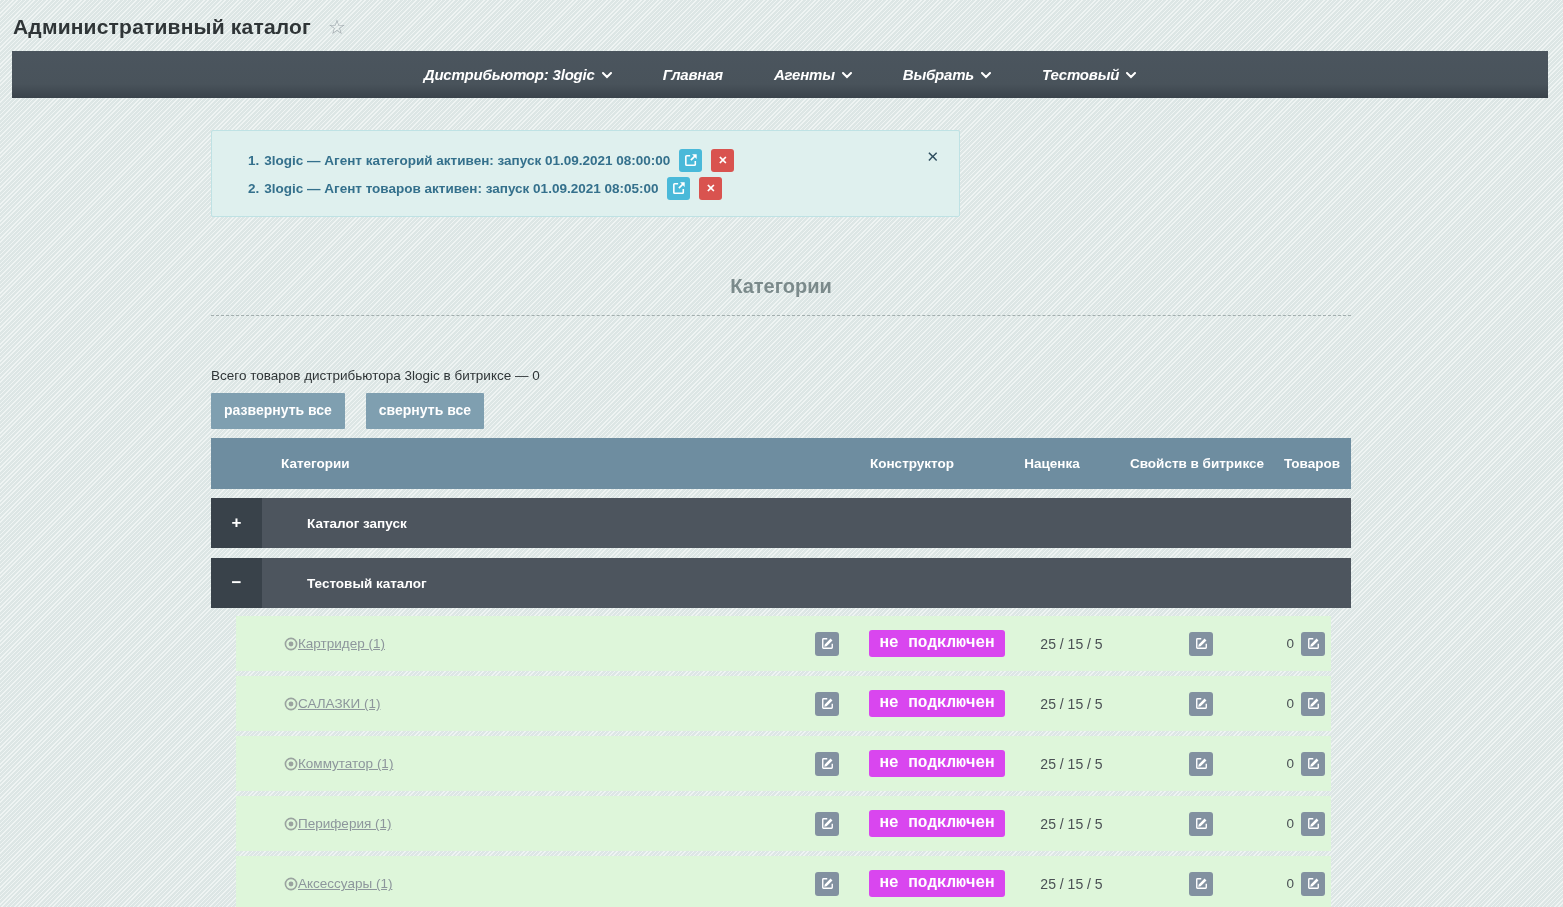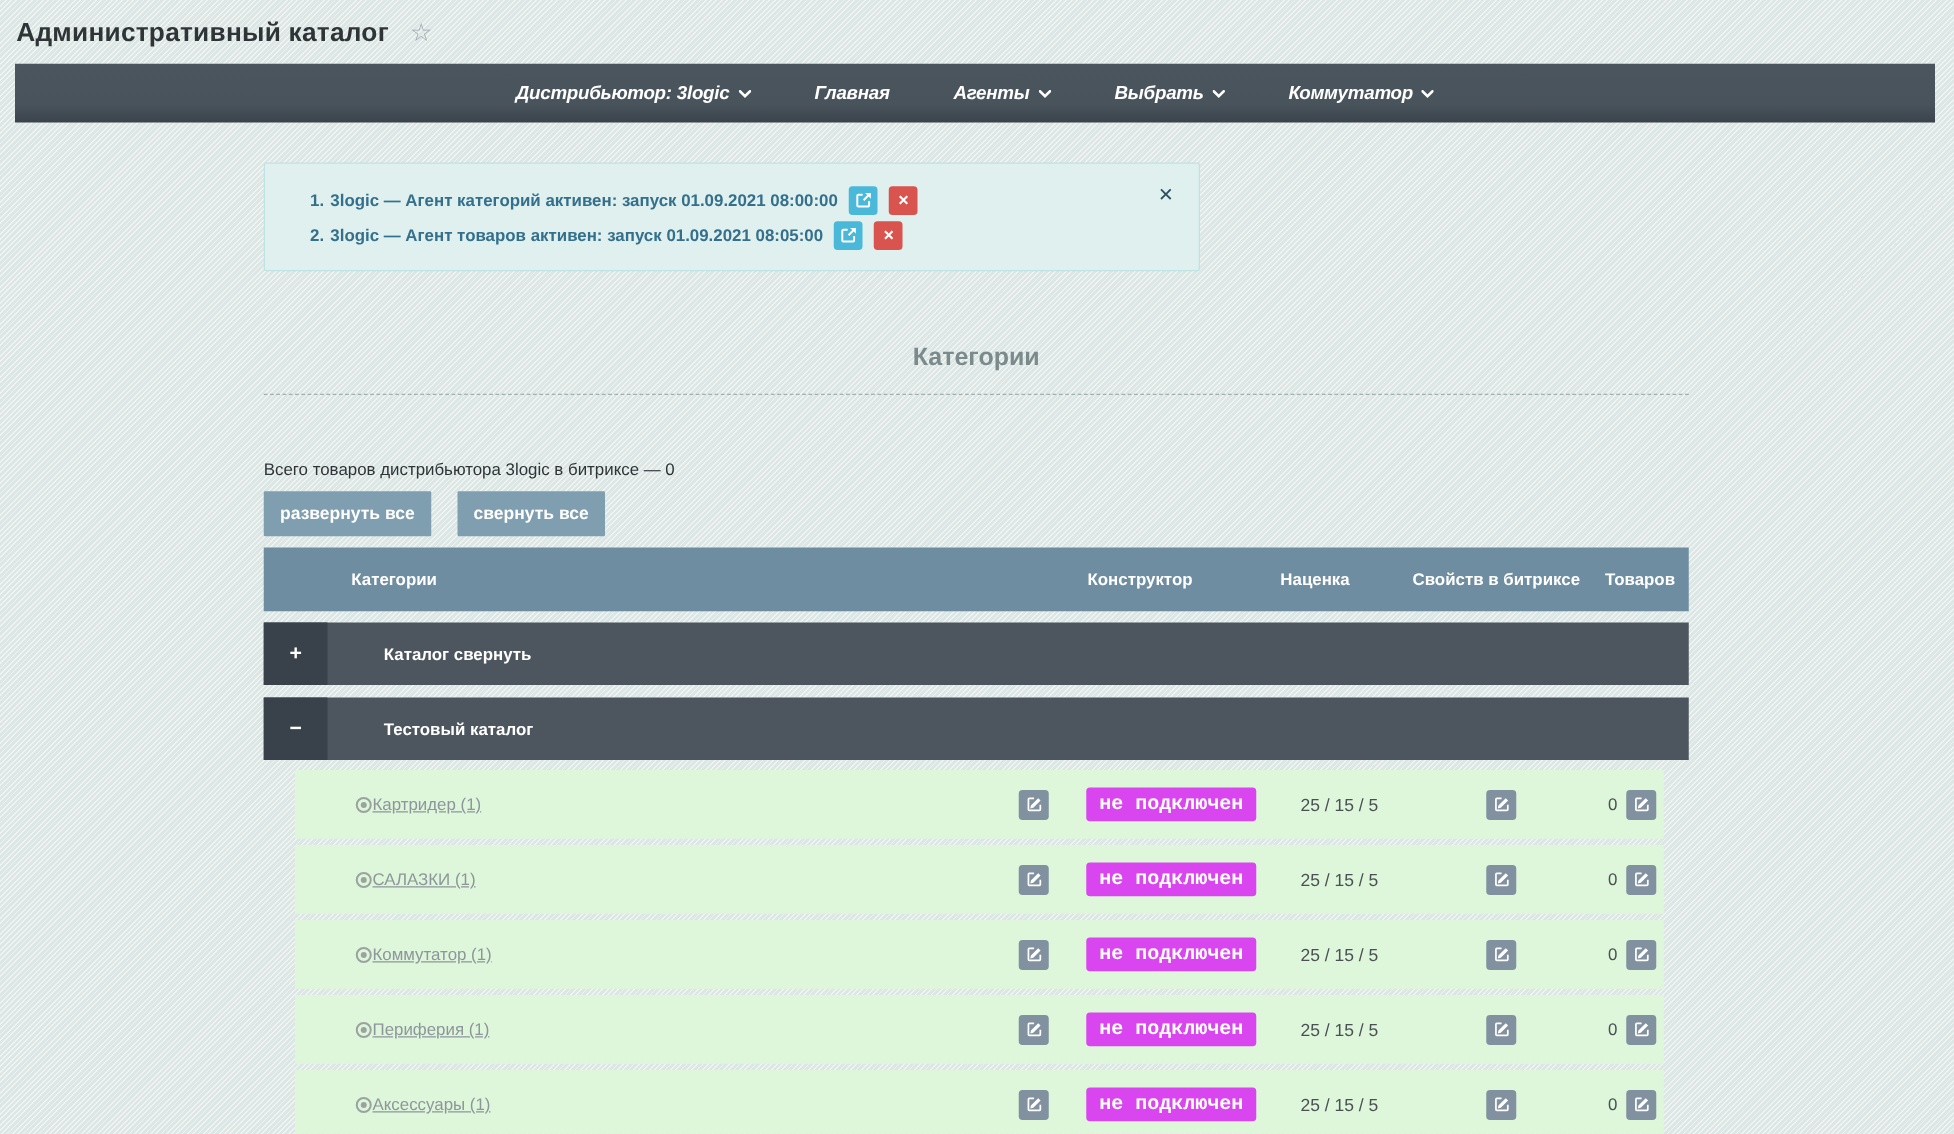--- a/index.html
+++ b/index.html
@@ -143,21 +143,21 @@
         <use href="#i-chevron-down"></use>
       </svg>
   </div>
   <div class="nav-item">
     <span>Выбрать</span>
     <svg width="10" height="7" viewBox="0 0 10 7">
         <use href="#i-chevron-down"></use>
       </svg>
   </div>
   <div class="nav-item">
-    <span>Коммутатор</span>
+    <span>Тестовый</span>
     <svg width="10" height="7" viewBox="0 0 10 7">
         <use href="#i-chevron-down"></use>
       </svg>
   </div>
 </div>
 
 <div class="content">
 
   <div class="alert">
     <div class="alert-line">
@@ -202,21 +202,21 @@
     <div class="t-header">
       <div class="th-name">Категории</div>
       <div class="th-fixed th-constructor">Конструктор</div>
       <div class="th-fixed th-markup">Наценка</div>
       <div class="th-fixed th-props">Свойств в битриксе</div>
       <div class="th-fixed th-products">Товаров</div>
     </div>
 
     <div class="catalog-row">
       <div class="toggle-cell">+</div>
-      <div class="catalog-label">Каталог свернуть</div>
+      <div class="catalog-label">Каталог запуск</div>
     </div>
 
     <div class="catalog-row">
       <div class="toggle-cell">−</div>
       <div class="catalog-label">Тестовый каталог</div>
     </div>
 
     <div id="rows-container">
       <div class="green-row first">
         <div class="row-name">

